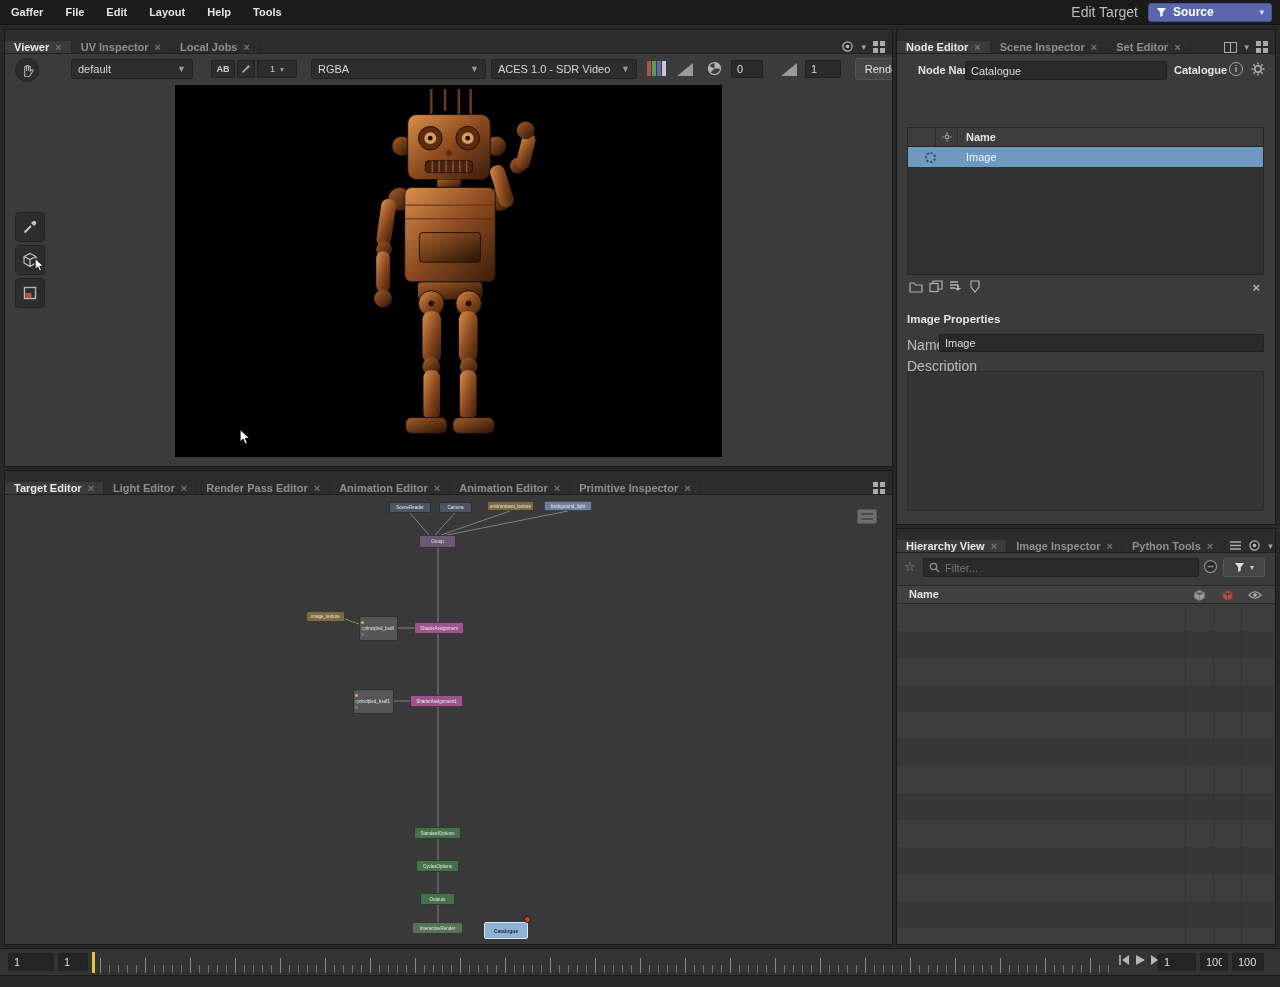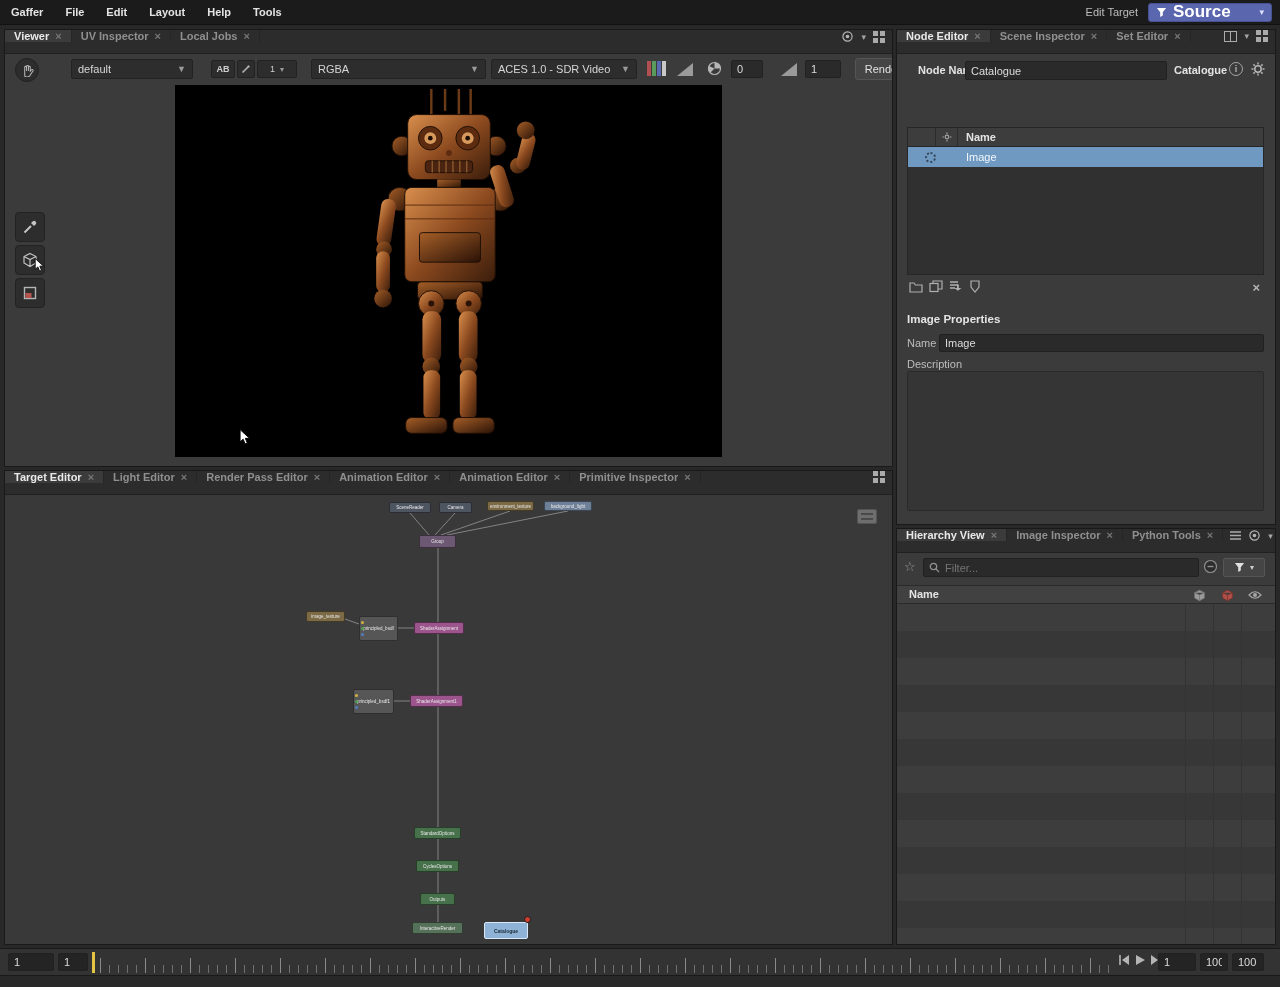--- a/index.html
+++ b/index.html
@@ -1,31 +1,31 @@
 <!DOCTYPE html>
 <html><head>
 <meta charset="utf-8">
 <style>
   *{margin:0;padding:0;box-sizing:border-box;font-family:"Liberation Sans",sans-serif;}
   html,body{width:1280px;height:987px;background:#282828;overflow:hidden;position:relative;color:#ddd;}
   .panel{position:absolute;background:#3b3b3b;border:1px solid #191919;overflow:hidden;}
   
-  .tabbar{position:absolute;left:0;top:0;right:0;height:24px;background:#2c2c2c;display:flex;align-items:flex-start;border-bottom:1px solid #202020;}
+  .tabbar{position:absolute;left:0;top:0;right:0;height:24px;background:#2c2c2c;display:flex;align-items:flex-end;border-bottom:1px solid #202020;}
   .tab{display:flex;align-items:center;gap:6px;padding:0 9px;font-size:11px;font-weight:bold;color:#8f8f8f;border-right:1px solid #262626;white-space:nowrap;}
   .tab.active{background:#3b3b3b;color:#e9e9e9;}
   .tab .x{color:#777;font-size:11px;font-weight:bold;line-height:1;}
   .tabbar-right{margin-left:auto;display:flex;align-items:center;gap:7px;padding:0 7px;color:#a5a5a5;}
   
   .field{background:#2a2a2a;border:1px solid #212121;border-radius:2px;color:#dcdcdc;font-size:11px;padding:1px 5px;outline:none;}
   .select{background:#2d2d2d;border:1px solid #222;border-radius:2px;color:#d6d6d6;font-size:11px;display:flex;align-items:center;justify-content:space-between;padding:0 6px;height:20px;}
   .select .arrow{color:#9a9a9a;font-size:9px;margin-left:6px;}
   .btn{background:#454545;border:1px solid #555;border-radius:3px;color:#e2e2e2;font-size:11px;display:flex;align-items:center;justify-content:center;}
   .minibtn{background:#2d2d2d;border:1px solid #222;border-radius:2px;color:#cfcfcf;display:flex;align-items:center;justify-content:center;}
   .boldlabel{font-size:11px;font-weight:bold;color:#e4e4e4;}
-  .dimlabel{font-size:11px;color:#bdbdbd;}
+  .dimlabel{font-size:14px;color:#bdbdbd;}
   
   .gnode{position:absolute;border-radius:2px;font-size:4.5px;color:#e8e8e8;display:flex;align-items:center;justify-content:center;overflow:hidden;border:1px solid rgba(0,0,0,.45);white-space:nowrap;}
   .n-dark{background:#4d5560}.n-tan{background:#7b6a45}.n-blue{background:#6e7f98}
   .n-purple{background:#6d5874}.n-pink{background:#9c548c}.n-gray{background:#565656}
   .n-green{background:#47714a}.n-render{background:#56715a}
   .n-selected{background:#8fb3d6;border:1px solid #d9e8f6;color:#1b2a39;font-weight:bold;font-size:5px;}
   .plugdot{position:absolute;width:3px;height:3px;border-radius:50%;}
   
   .stripes{background:repeating-linear-gradient(180deg,#3d3d3d 0 27px,#373737 27px 54px);}
   svg{display:block;}
@@ -40,21 +40,21 @@
   <span class="boldlabel" style="padding:0 11px;">Layout</span>
   <span class="boldlabel" style="padding:0 11px;">Help</span>
   <span class="boldlabel" style="padding:0 11px;">Tools</span>
   <span class="dimlabel" style="margin-left:auto;margin-right:10px;">Edit Target</span>
   <div style="width:124px;height:19px;margin-right:8px;background:#5a66ae;border:1px solid #485292;border-radius:3px;display:flex;align-items:center;padding:0 7px;gap:6px;">
     <span>
         <svg width="11" height="11" viewBox="0 0 12 12">
           <path d="M1 1 h10 L7.4 5.6 v3.6 l-2.8 1.6 V5.6 Z" fill="#fff"></path>
         </svg>
       </span>
-    <span style="font-size:17px;font-weight:bold;color:#fff;">Source</span>
+    <span style="font-size:12px;font-weight:bold;color:#fff;">Source</span>
     <span style="margin-left:auto;color:#dfe3ff;font-size:9px;">▾</span>
   </div>
 </div>
 
 <div class="panel" style="left:4px;top:29px;width:889px;height:438px;">
   <div class="tabbar">
     <div class="tab active">
         <span>Viewer</span>
         <span class="x">×</span>
       </div>

